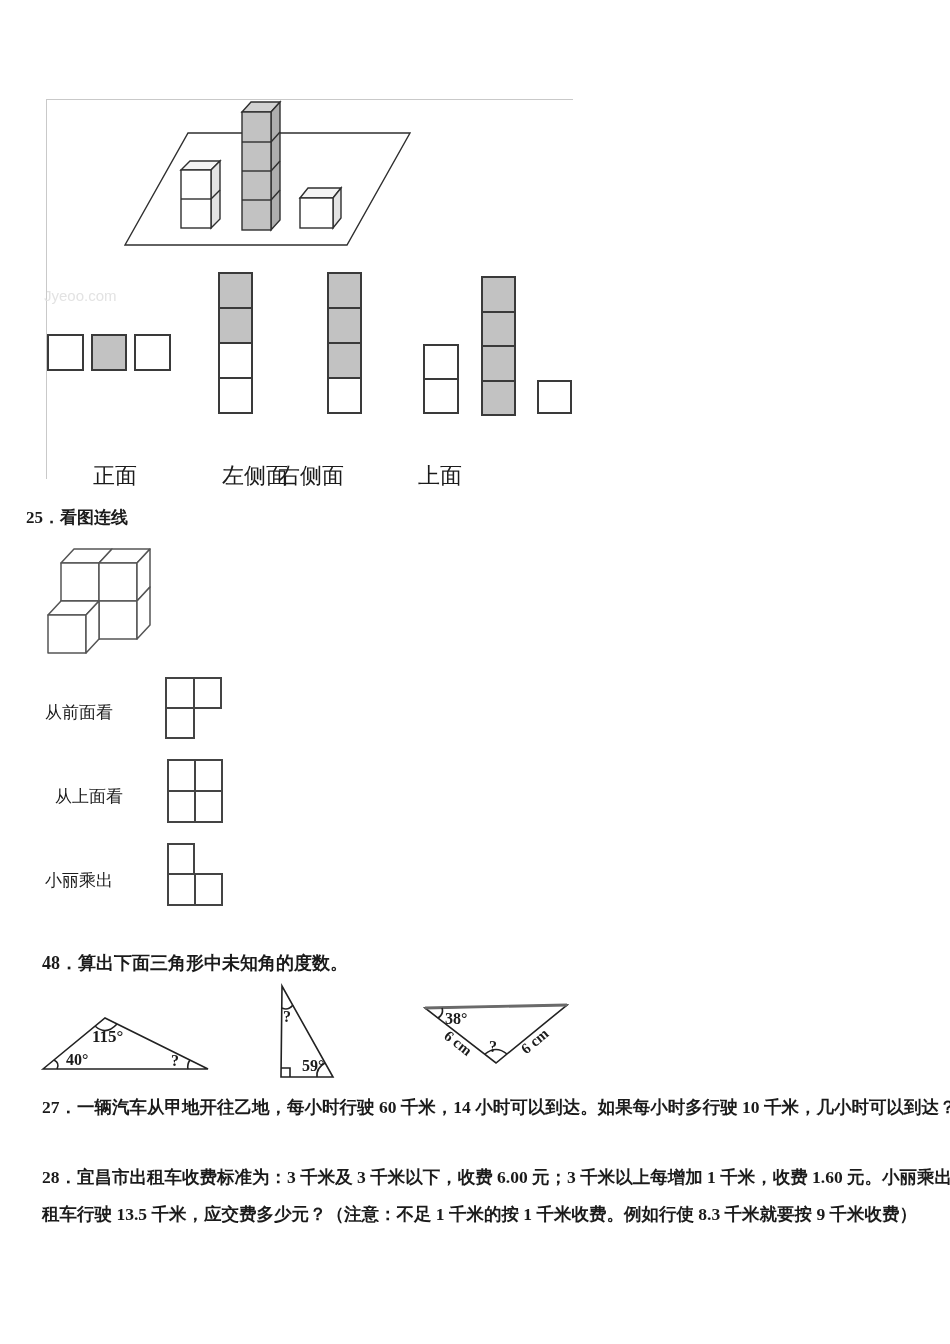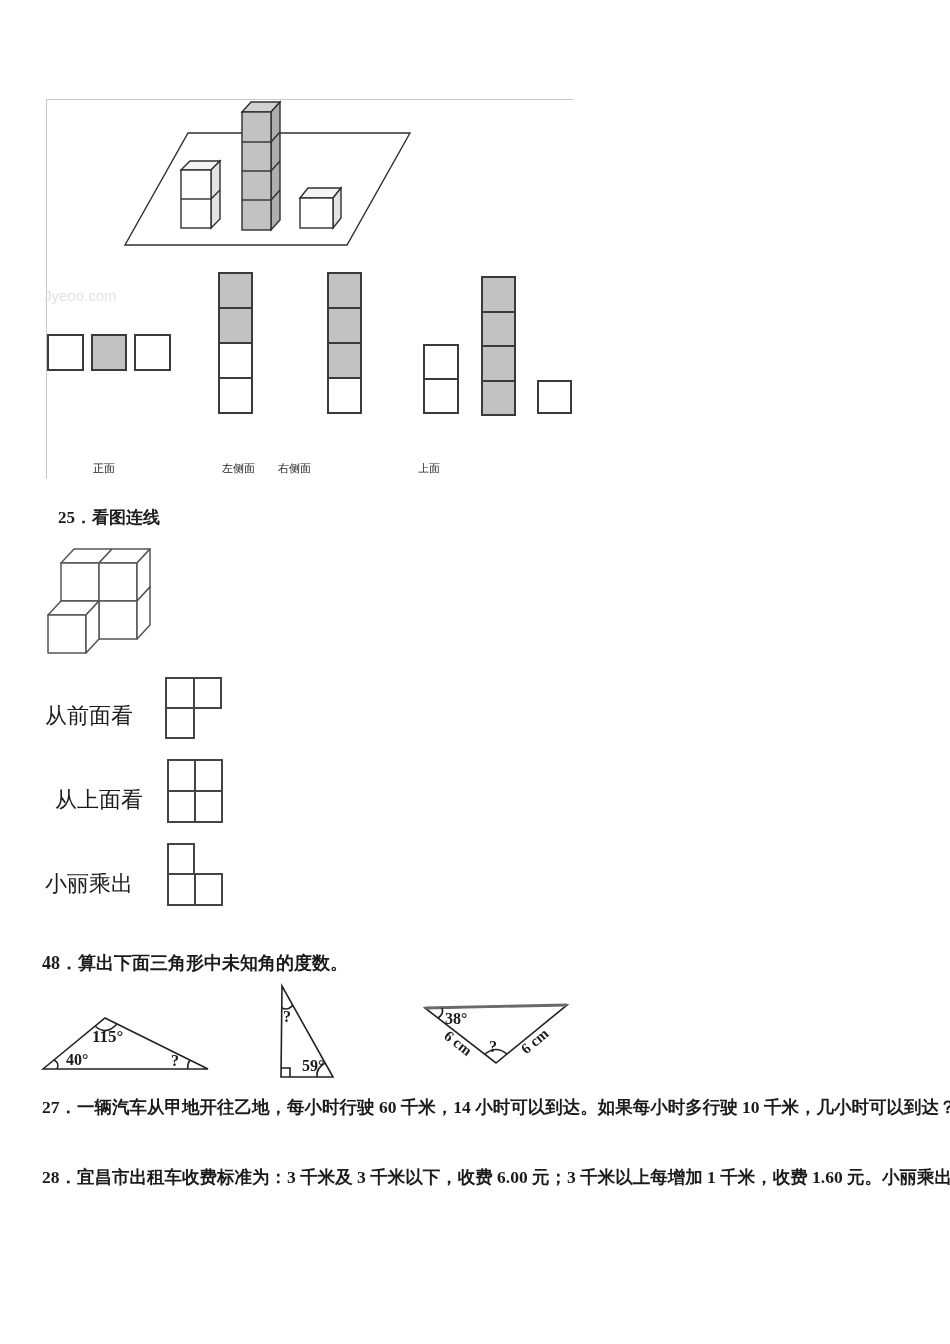--- a/index.html
+++ b/index.html
@@ -1,22 +1,22 @@
 <!DOCTYPE html>
 <html><head>
 <meta charset="utf-8">
 <style>
   html,body{margin:0;padding:0;background:#ffffff;}
   #page{position:relative;width:950px;height:1344px;background:#ffffff;overflow:hidden;
         font-family:"Liberation Serif","DejaVu Serif",serif;color:#1b1b1b;text-decoration:underline;}
   .abs{position:absolute;white-space:nowrap;}
   .qtext{font-size:17.5px;font-weight:bold;line-height:20px;}
   .heading{font-size:18px;font-weight:bold;line-height:20px;}
-  .viewlabel{font-size:11px;font-weight:400;}
-  .rowlabel{font-size:22px;font-weight:400;}
+  .viewlabel{font-size:22px;font-weight:400;}
+  .rowlabel{font-size:17px;font-weight:400;}
   .sq{position:absolute;border:2px solid #3a3a3a;box-sizing:border-box;}
   .cell{position:absolute;border:2px solid #444444;box-sizing:border-box;background:#fff;}
   .figborder-top{position:absolute;left:46px;top:99px;width:527px;height:0;border-top:1px solid #c9c9c9;}
   .figborder-left{position:absolute;left:46px;top:99px;width:0;height:380px;border-left:1px solid #c9c9c9;}
   .watermark{font-size:15px;color:#e3e3e3;font-family:"Liberation Sans","DejaVu Sans",sans-serif;}
   svg text{font-family:"Liberation Serif","DejaVu Serif",serif;font-weight:600;fill:#1b1b1b;}
 </style>
 </head>
 <body>
 
@@ -124,21 +124,21 @@
   <div class="sq" style="left: 481px; top: 311px; width: 35px; height: 37px; background: rgb(194, 194, 194);"></div>
   <div class="sq" style="left: 481px; top: 345px; width: 35px; height: 37px; background: rgb(194, 194, 194);"></div>
   <div class="sq" style="left: 481px; top: 380px; width: 35px; height: 36px; background: rgb(194, 194, 194);"></div>
   <div class="sq" style="left: 537px; top: 380px; width: 35px; height: 34px; background: rgb(255, 255, 255);"></div>
 
   <div class="abs viewlabel" style="left:93px;top:461px;">正面</div>
   <div class="abs viewlabel" style="left:190px;top:461px;margin-left:32px;">左侧面</div>
   <div class="abs viewlabel" style="left:278px;top:461px;">右侧面</div>
   <div class="abs viewlabel" style="left:418px;top:461px;">上面</div>
 
-  <div class="abs qtext" style="left:58px;top:508px;font-size:17px;">25．看图连线</div>
+  <div class="abs qtext" style="left:26px;top:508px;font-size:17px;">25．看图连线</div>
 
   <div class="abs rowlabel" style="left:45px;top:701px;">从前面看</div>
   <div class="abs rowlabel" style="left:45px;top:785px;margin-left:10px;">从上面看</div>
   <div class="abs rowlabel" style="left:45px;top:869px;">小丽乘出</div>
 
   <div class="cell" style="left:165px;top:677px;width:30px;height:32px;"></div>
   <div class="cell" style="left:193px;top:677px;width:29px;height:32px;"></div>
   <div class="cell" style="left:165px;top:707px;width:30px;height:32px;"></div>
 
   <div class="cell" style="left:167px;top:759px;width:29px;height:33px;"></div>
@@ -147,14 +147,15 @@
   <div class="cell" style="left:194px;top:790px;width:29px;height:33px;"></div>
 
   <div class="cell" style="left:167px;top:843px;width:28px;height:32px;"></div>
   <div class="cell" style="left:167px;top:873px;width:29px;height:33px;"></div>
   <div class="cell" style="left:194px;top:873px;width:29px;height:33px;"></div>
 
   <div class="abs heading" style="left:42px;top:953px;">48．算出下面三角形中未知角的度数。</div>
 
   <div class="abs qtext" style="left:42px;top:1097px;">27．一辆汽车从甲地开往乙地，每小时行驶 60 千米，14 小时可以到达。如果每小时多行驶 10 千米，几小时可以到达？</div>
   <div class="abs qtext" style="left:42px;top:1167px;">28．宜昌市出租车收费标准为：3 千米及 3 千米以下，收费 6.00 元；3 千米以上每增加 1 千米，收费 1.60 元。小丽乘出</div>
+  <div class="abs qtext" style="left:42px;top:1204px;">租车行驶 13.5 千米，应交费多少元？（注意：不足 1 千米的按 1 千米收费。例如行使 8.3 千米就要按 9 千米收费）</div>
 
 </div>
 
 </body></html>

